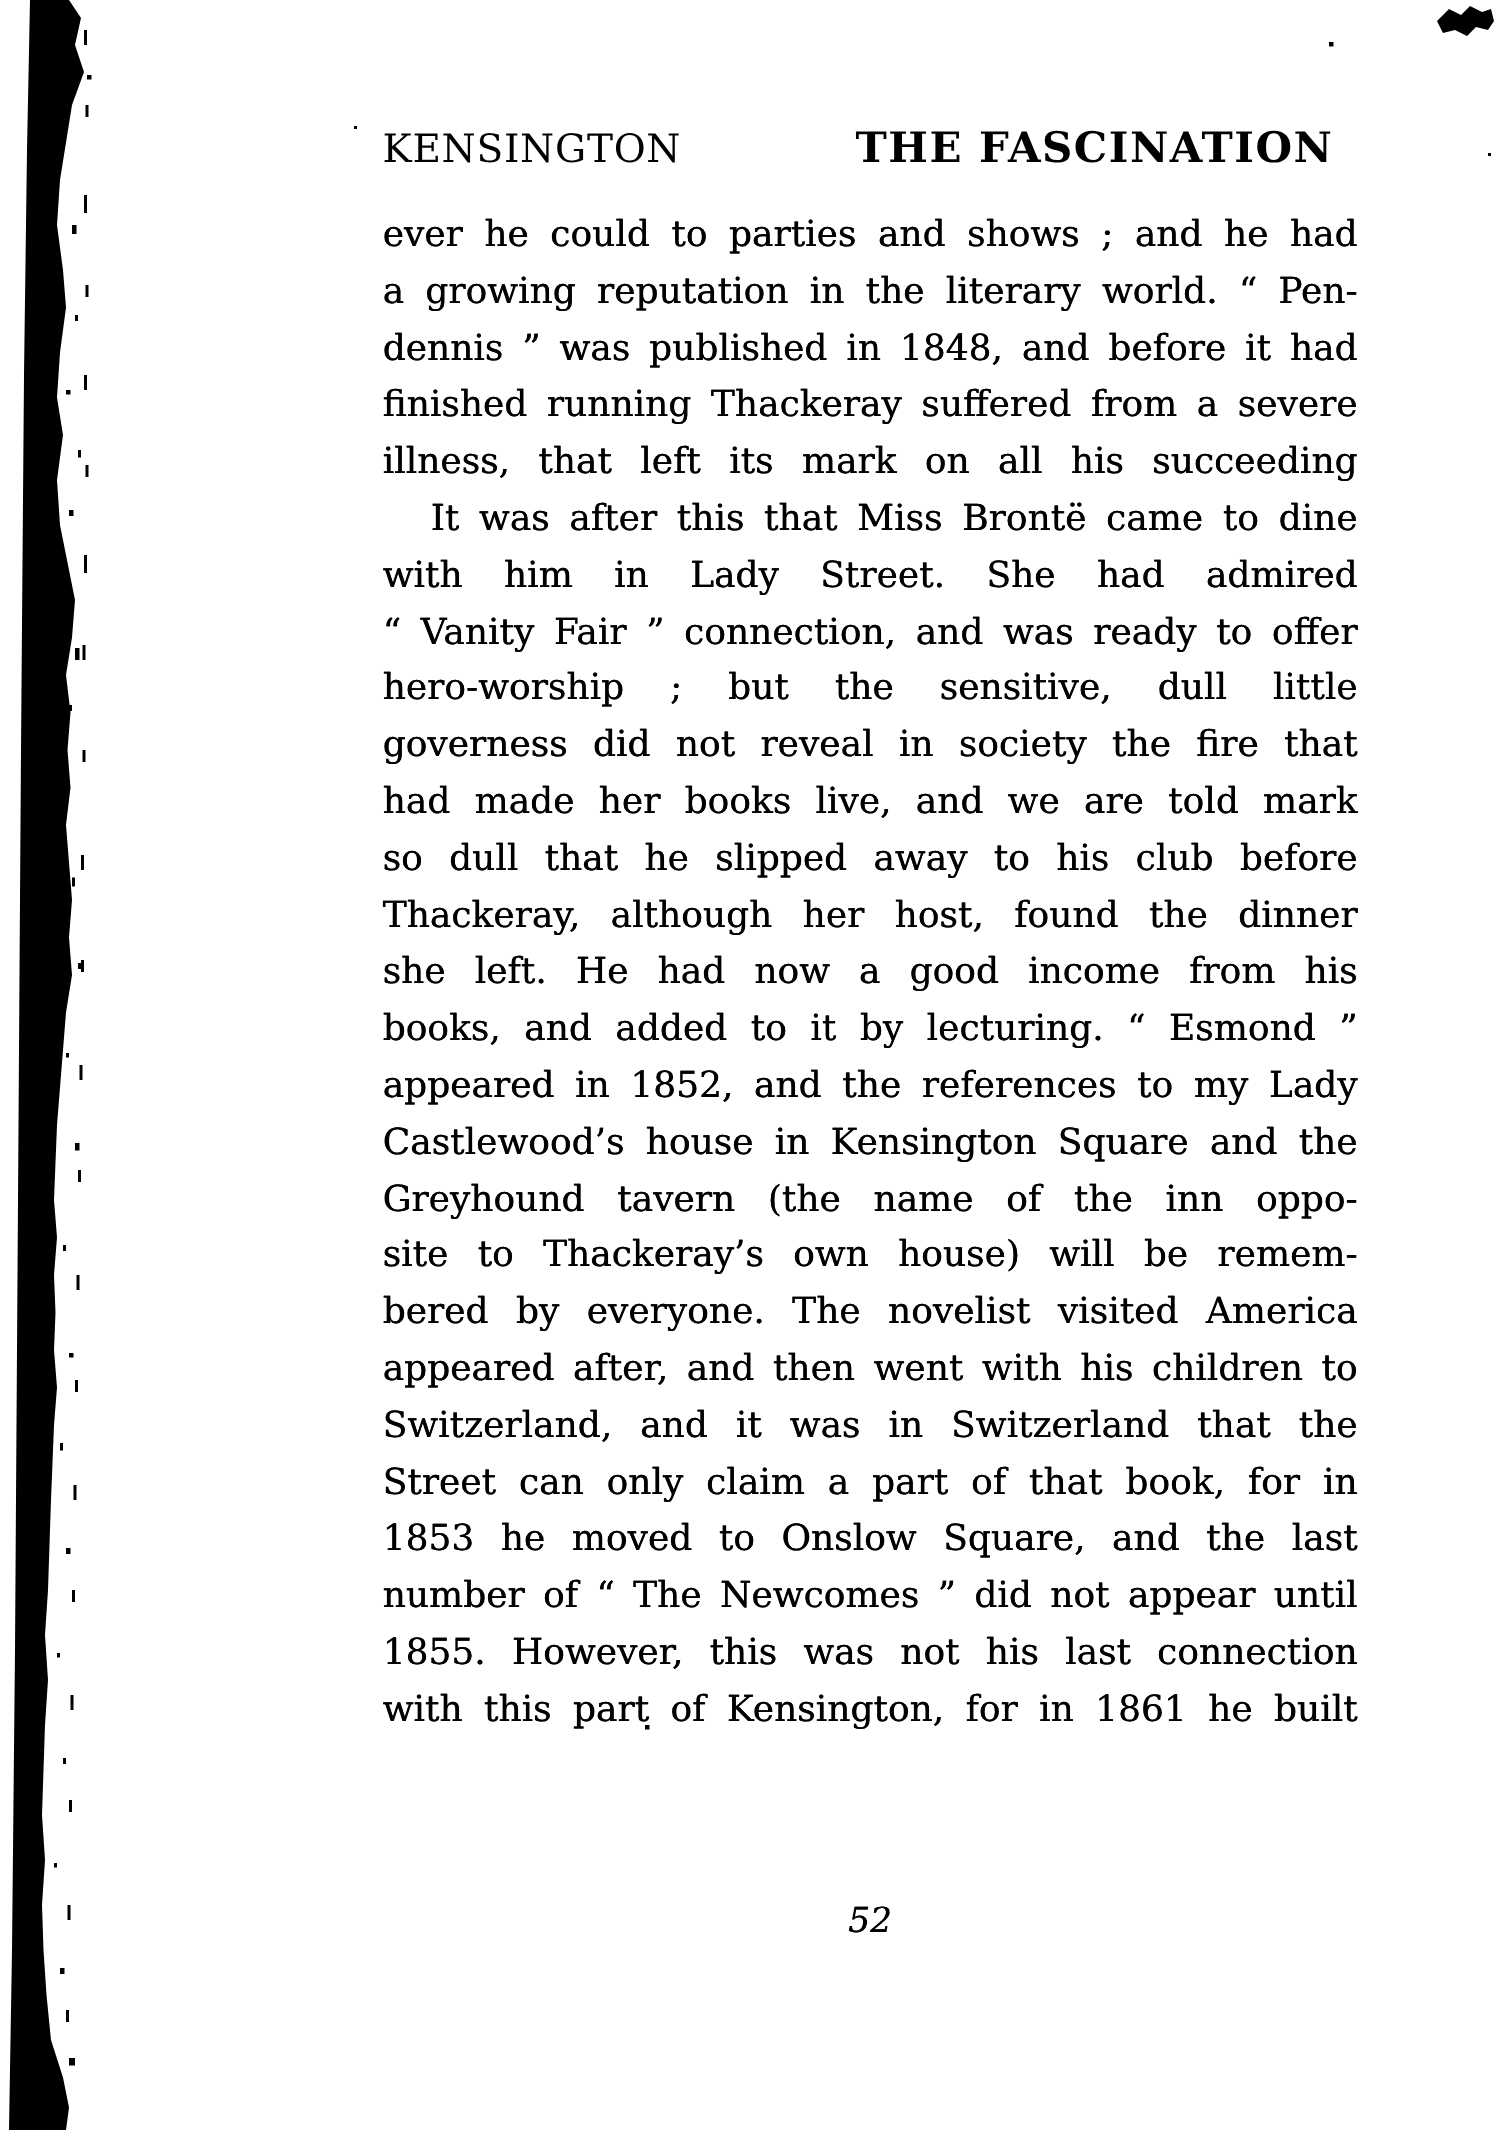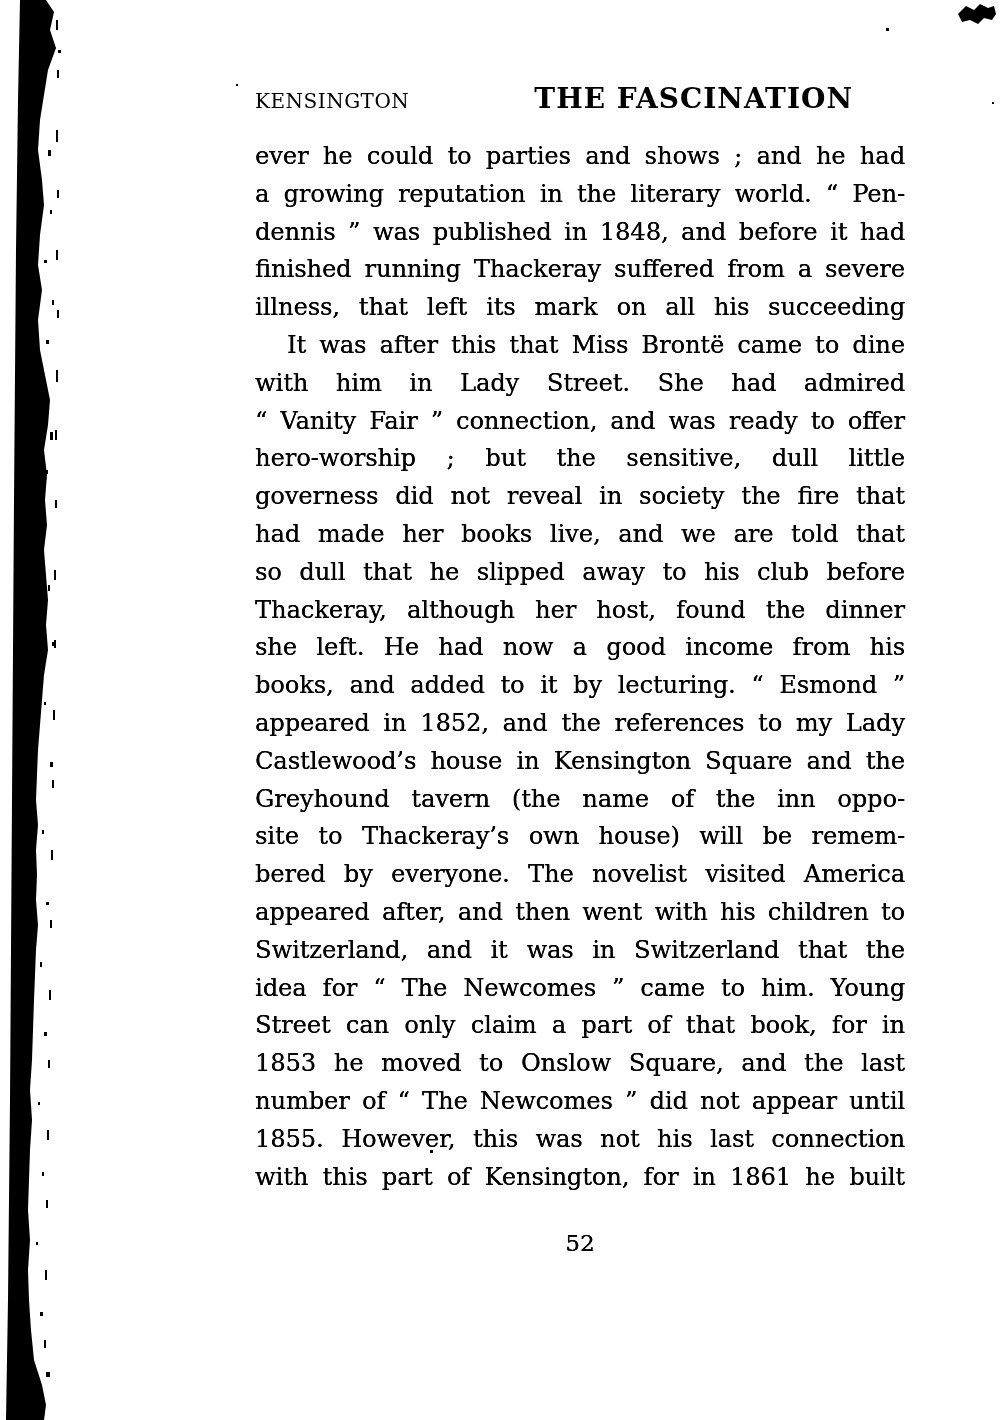--- a/index.html
+++ b/index.html
@@ -14,45 +14,46 @@
   .scan-artifacts {
     position: absolute; left: 0; top: 0;
     pointer-events: none;
   }
   .running-head {
     position: absolute;
     left: 255px; top: 82px; width: 650px;
     display: flex; justify-content: space-between; align-items: baseline;
   }
   .running-head .left {
-    font-size: 20px; letter-spacing: 0.5px;
+    font-size: 26px; letter-spacing: 0.5px;
   }
   .running-head .title {
     font-size: 28px; font-weight: bold; letter-spacing: 1px;
-    margin-right: 52px;
+    margin-right: 16px;
     text-align: right;
   }
   .body-text {
     position: absolute;
     left: 255px; top: 138px; width: 650px;
     font-size: 24px; line-height: 37.8px;
     text-shadow: 0.25px 0.25px 0 #000;
   }
   .line {
     text-align: justify;
     text-align-last: justify;
   }
   .line.para-end { text-align-last: left; }
   .line.indent { text-indent: 32px; }
   .page-number {
     position: absolute;
-    left: 255px; top: 1230px; width: 650px;
+    left: 255px; top: 1268px; width: 650px;
     text-align: center;
     font-size: 23px;
     text-shadow: 0.25px 0.25px 0 #000;
+    font-style: italic;
   }
 </style>
 </head>
 <body>
 
 <svg class="scan-artifacts" width="1000" height="1420" viewBox="0 0 1000 1420" aria-hidden="true">
   <polygon fill="#000" points="
     20,0 46,0 54,12 50,30 56,48 48,70 44,95 40,120 38,150 42,180 44,205 40,235
     38,265 42,290 38,320 40,350 46,380 50,400 48,425 44,450 47,475 45,500 47,525
     44,550 46,575 48,600 46,625 48,650 44,675 42,700 40,725 38,750 37,775 36,800
@@ -125,33 +126,32 @@
     <div class="line">dennis ” was published in 1848, and before it had</div>
     <div class="line">finished running Thackeray suffered from a severe</div>
     <div class="line">illness, that left its mark on all his succeeding</div>
   </div>
   <div>
     <div class="line indent">It was after this that Miss Brontë came to dine</div>
     <div class="line">with him in Lady Street. She had admired</div>
     <div class="line">“ Vanity Fair ” connection, and was ready to offer</div>
     <div class="line">hero-worship ; but the sensitive, dull little</div>
     <div class="line">governess did not reveal in society the fire that</div>
-    <div class="line">had made her books live, and we are told that</div>
+    <div class="line">had made her books live, and we are told mark</div>
     <div class="line">so dull that he slipped away to his club before</div>
     <div class="line">Thackeray, although her host, found the dinner</div>
     <div class="line">she left. He had now a good income from his</div>
     <div class="line">books, and added to it by lecturing. “ Esmond ”</div>
     <div class="line">appeared in 1852, and the references to my Lady</div>
     <div class="line">Castlewood’s house in Kensington Square and the</div>
     <div class="line">Greyhound tavern (the name of the inn oppo-</div>
     <div class="line">site to Thackeray’s own house) will be remem-</div>
     <div class="line">bered by everyone. The novelist visited America</div>
     <div class="line">appeared after, and then went with his children to</div>
     <div class="line">Switzerland, and it was in Switzerland that the</div>
-    <div class="line">idea for “ The Newcomes ” came to him. Young</div>
     <div class="line">Street can only claim a part of that book, for in</div>
     <div class="line">1853 he moved to Onslow Square, and the last</div>
     <div class="line">number of “ The Newcomes ” did not appear until</div>
     <div class="line">1855. However, this was not his last connection</div>
     <div class="line">with this part of Kensington, for in 1861 he built</div>
   </div>
 </div>
 
 <div class="page-number">52</div>
 

